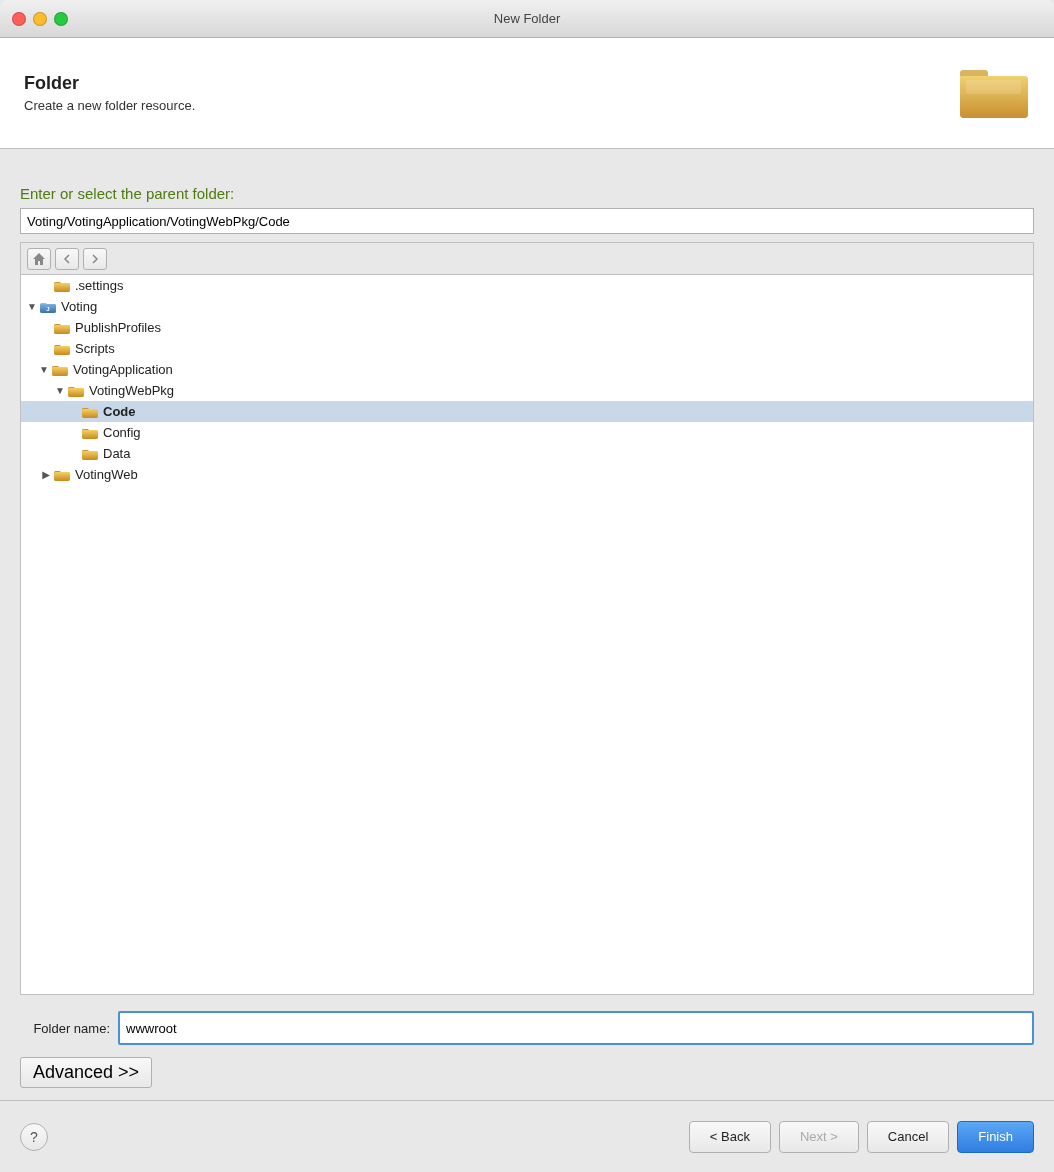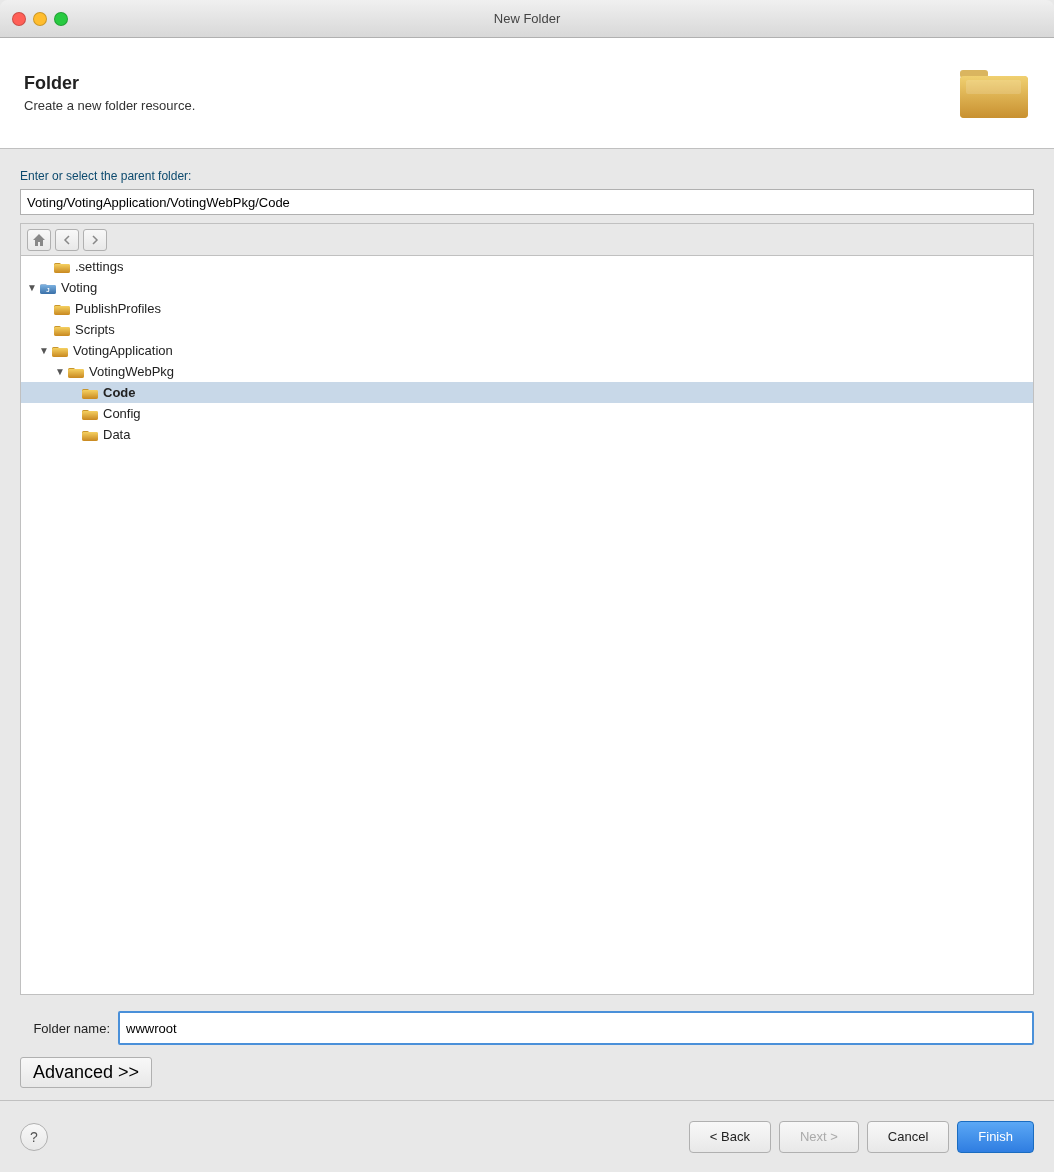--- a/index.html
+++ b/index.html
@@ -74,23 +74,24 @@
     
     .main-content {
       flex: 1;
       background: #e8e8e8;
       padding: 20px 20px 0 20px;
       display: flex;
       flex-direction: column;
     }
 
     .section-label {
-      font-size: 12px;
+      font-size: 15px;
       margin-bottom: 6px;
-      color: #0c4a6e;
+      color: #4d7c0f;
+      margin-top: 16px;
     }
 
     .path-input {
       width: 100%;
       height: 26px;
       border: 1px solid #b0b0b0;
       background: white;
       padding: 3px 6px;
       font-size: 13px;
       margin-bottom: 8px;
@@ -463,20 +464,37 @@
     <defs>
       <linearGradient id="fg" x1="0" y1="0" x2="0" y2="1">
         <stop offset="0%" stop-color="#f5d060"></stop>
         <stop offset="100%" stop-color="#c88820"></stop>
       </linearGradient>
     </defs>
   </svg>
         </span>
         <span>Data</span>
       </div>
+      <div class="tree-item" style="padding-left: 18px;">
+        <span class="toggle closed"></span>
+        <span style="margin-right: 4px; display: inline-flex; align-items: center;">
+          <svg width="18" height="15" viewBox="0 0 18 15" xmlns="http://www.w3.org/2000/svg">
+    <rect x="1" y="4" width="7" height="3" rx="1.5" fill="#c8952a"></rect>
+    <rect x="1" y="5" width="16" height="9" rx="2" fill="#e8b840"></rect>
+    <rect x="1" y="5" width="16" height="9" rx="2" fill="url(#fg)"></rect>
+    <defs>
+      <linearGradient id="fg" x1="0" y1="0" x2="0" y2="1">
+        <stop offset="0%" stop-color="#f5d060"></stop>
+        <stop offset="100%" stop-color="#c88820"></stop>
+      </linearGradient>
+    </defs>
+  </svg>
+        </span>
+        <span>VotingWeb</span>
+      </div>
     </div>
 </div>
 
 <div class="form-area">
   <div class="form-row">
     <label>Folder name:</label>
     <input class="folder-name-input" type="text" id="folder-name-input" value="wwwroot" style="">
   </div>
   <button class="advanced-btn" id="advanced-btn">Advanced &gt;&gt;</button>
 </div>

